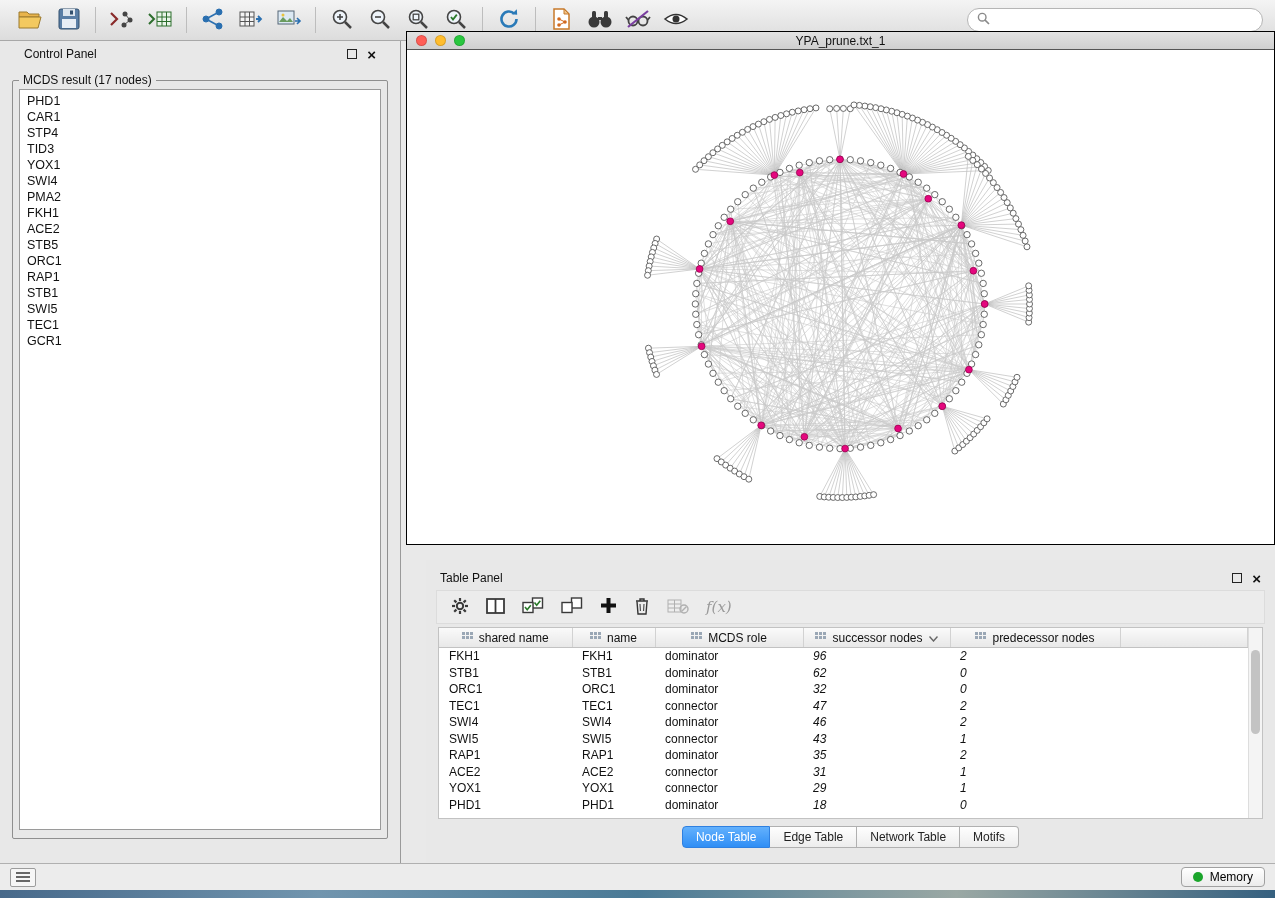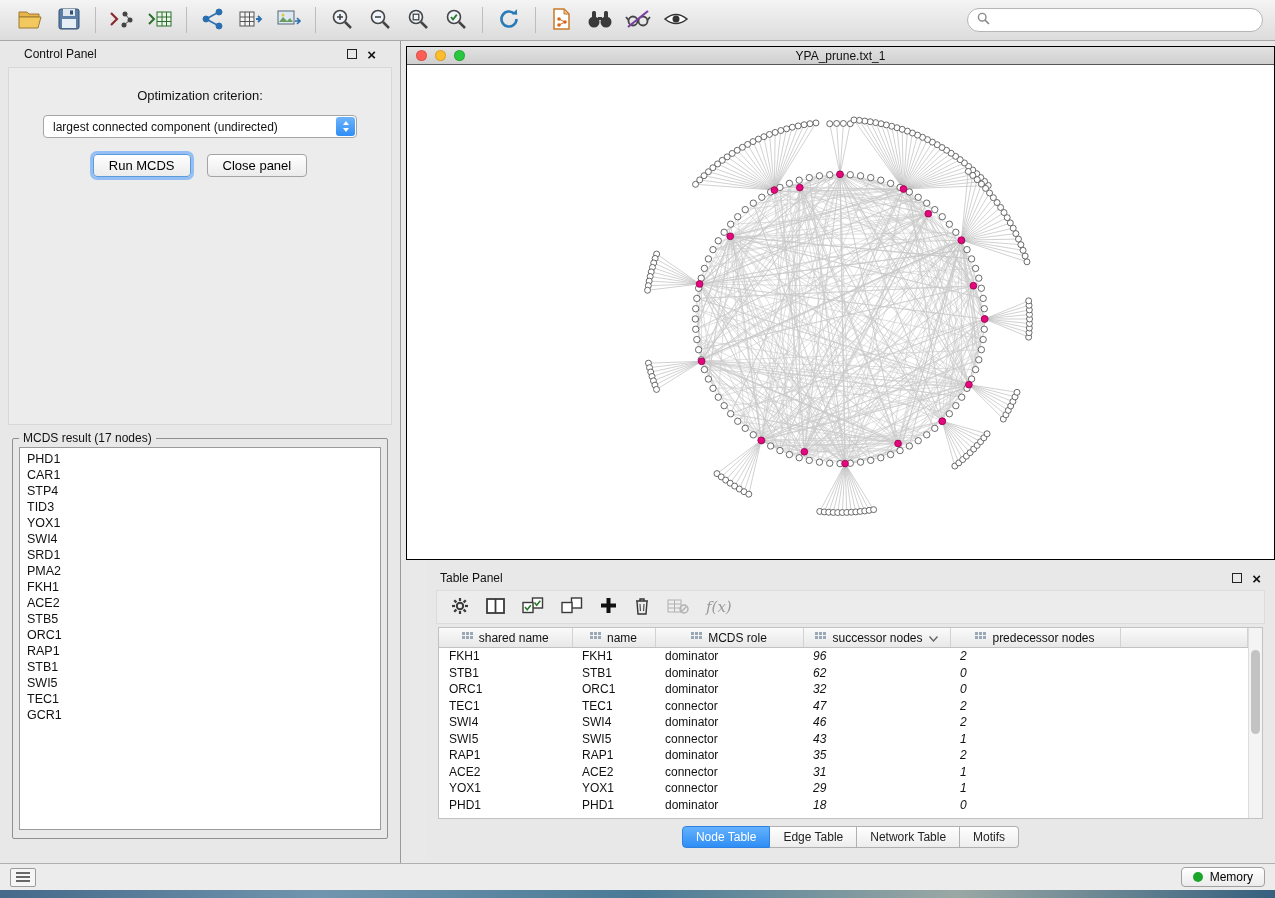--- a/index.html
+++ b/index.html
@@ -31,21 +31,21 @@
   .tri-down{width:0;height:0;border-left:3.5px solid transparent;border-right:3.5px solid transparent;border-top:4.5px solid #fff;}
   .btn-row{margin-top:16px;display:flex;justify-content:center;gap:16px;}
   .mac-btn{font-size:13px;font-family:"Liberation Sans",sans-serif;padding:3px 15px;background:linear-gradient(#ffffff,#ebebeb);border:1px solid #a3a3a3;border-radius:4px;cursor:default;}
   .mac-btn.focus{box-shadow:0 0 0 3px rgba(77,155,252,.55);border-color:#5a9bdc;}
   .mcds-fieldset{flex:1;margin:6px 12px 24px;border:1px solid #8f8f8f;border-radius:2px;padding:2px 6px 8px;display:flex;flex-direction:column;min-height:0;}
   .mcds-fieldset legend{font-size:12px;padding:0 4px;}
   .listbox{background:#fff;border:1px solid #9a9a9a;flex:1;overflow:hidden;font-size:12.5px;padding:3px 0;}
   .listbox div{padding:0 7px;line-height:16px;}
 
   
-  .network-window{position:absolute;left:406px;top:46px;right:0;height:514px;border:1px solid #000;background:#fff;box-sizing:border-box;}
+  .network-window{position:absolute;left:406px;top:31px;right:0;height:514px;border:1px solid #000;background:#fff;box-sizing:border-box;}
   .net-titlebar{height:17px;background:linear-gradient(#e2e2e2,#cfcfcf);border-bottom:1px solid #555;position:relative;display:flex;align-items:center;justify-content:center;font-size:12px;}
   .traffic{position:absolute;left:9px;top:3px;display:flex;gap:8px;}
   .light{width:11px;height:11px;border-radius:50%;border:0.5px solid rgba(0,0,0,.15);box-sizing:border-box;}
   #network-svg{display:block;width:100%;height:495px;}
 
   
   .table-panel{position:absolute;left:426px;top:560px;right:0;height:302px;background:#e8e8e8;box-sizing:border-box;padding-top:6px;}
   .tp-header{height:24px;display:flex;align-items:center;font-size:12px;padding:0 14px;}
   .tp-toolbar{margin:0 10px 3px;height:34px;background:#ececec;border:1px solid #dcdcdc;display:flex;align-items:center;gap:17px;padding:0 14px;box-sizing:border-box;}
   .tp-tool{display:flex;align-items:center;justify-content:center;background:none;border:none;padding:0;cursor:default;}
@@ -233,44 +233,29 @@
   </div>
 
   <div class="control-panel">
     <div class="cp-header">
       <span>Control Panel</span>
       <span class="win-btns">
         <span class="float-icon"></span>
         <span class="close-x">×</span>
       </span>
     </div>
-    <div class="cp-upper">
-      <div class="opt-label">Optimization criterion:</div>
-      <div class="cp-select">
-        <span>largest connected component (undirected)</span>
-        <span class="stepper">
-            <span class="tri-up"></span>
-            <span class="tri-down"></span>
-          </span>
-      </div>
-      <div class="btn-row">
-        <button class="mac-btn focus">Run MCDS</button>
-        <button class="mac-btn">Close panel</button>
-      </div>
-    </div>
     <fieldset class="mcds-fieldset">
       <legend>MCDS result (17 nodes)</legend>
       <div class="listbox">
         <div>PHD1</div>
         <div>CAR1</div>
         <div>STP4</div>
         <div>TID3</div>
         <div>YOX1</div>
         <div>SWI4</div>
-        <div>SRD1</div>
         <div>PMA2</div>
         <div>FKH1</div>
         <div>ACE2</div>
         <div>STB5</div>
         <div>ORC1</div>
         <div>RAP1</div>
         <div>STB1</div>
         <div>SWI5</div>
         <div>TEC1</div>
         <div>GCR1</div>

